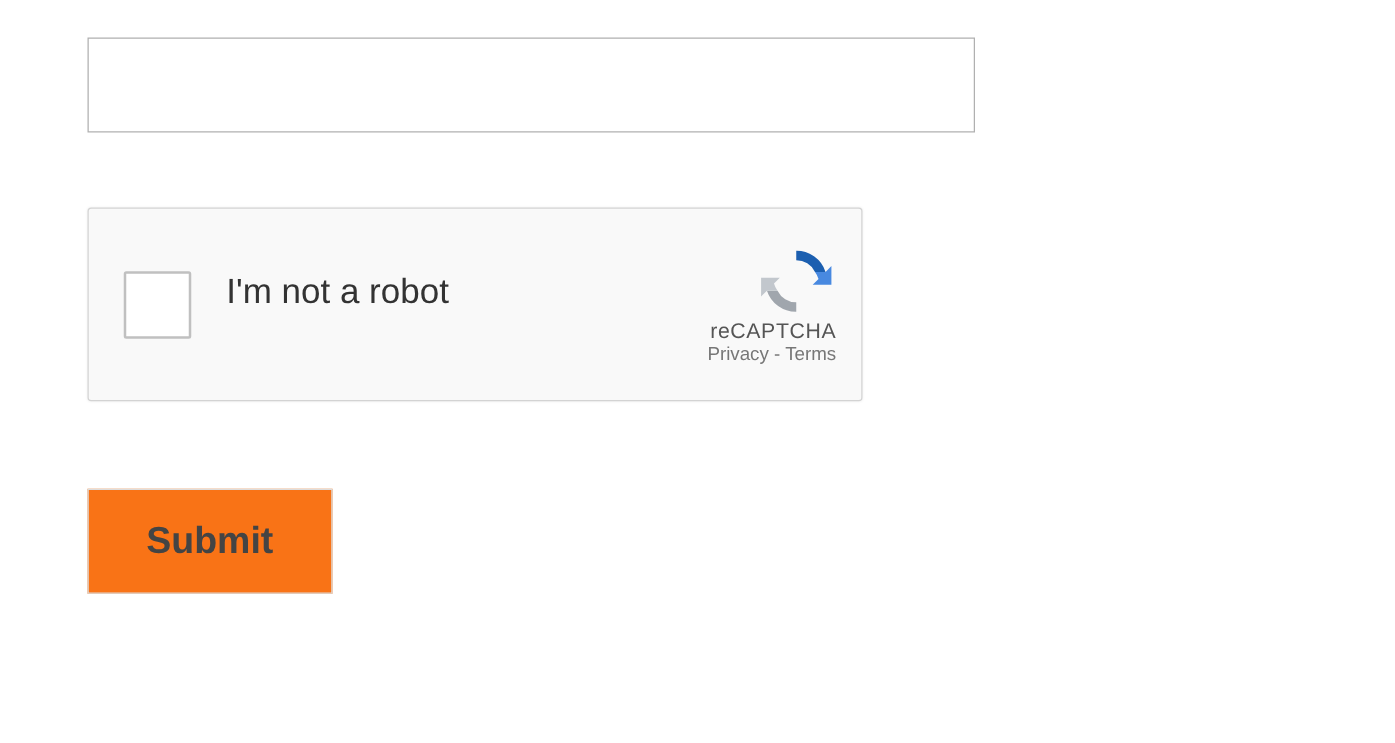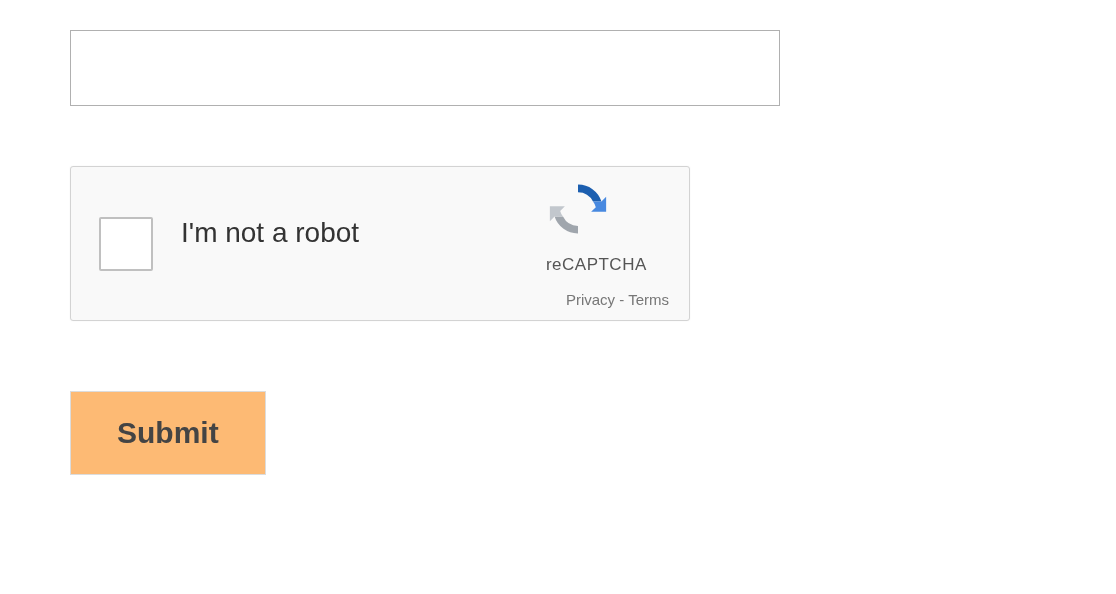--- a/index.html
+++ b/index.html
@@ -65,42 +65,42 @@
       border-radius: 2px;
       cursor: pointer;
     }
     .recaptcha-label {
       font-size: 28px;
       color: #333;
     }
     .recaptcha-right {
       display: flex;
       flex-direction: column;
-      align-items: flex-start;
-      gap: 16px;
+      align-items: flex-end;
+      gap: 0;
     }
     .recaptcha-logo {
       width: 64px;
       height: 60px;
     }
     .recaptcha-brand {
       font-size: 17px;
       color: #555;
       letter-spacing: 0.5px;
     }
     .recaptcha-links {
       font-size: 15px;
       color: #777;
       margin-left: 20px;
     }
     .recaptcha-links span {
       color: #777;
     }
     .submit-button {
-      background: #fdba74;
+      background: #f97316;
       border: 1px solid #dcdcdc;
       padding: 24px 46px;
       font-size: 30px;
       font-weight: bold;
       color: #444;
       cursor: pointer;
       font-family: Arial, Helvetica, sans-serif;
     }
   </style>
 </head>

